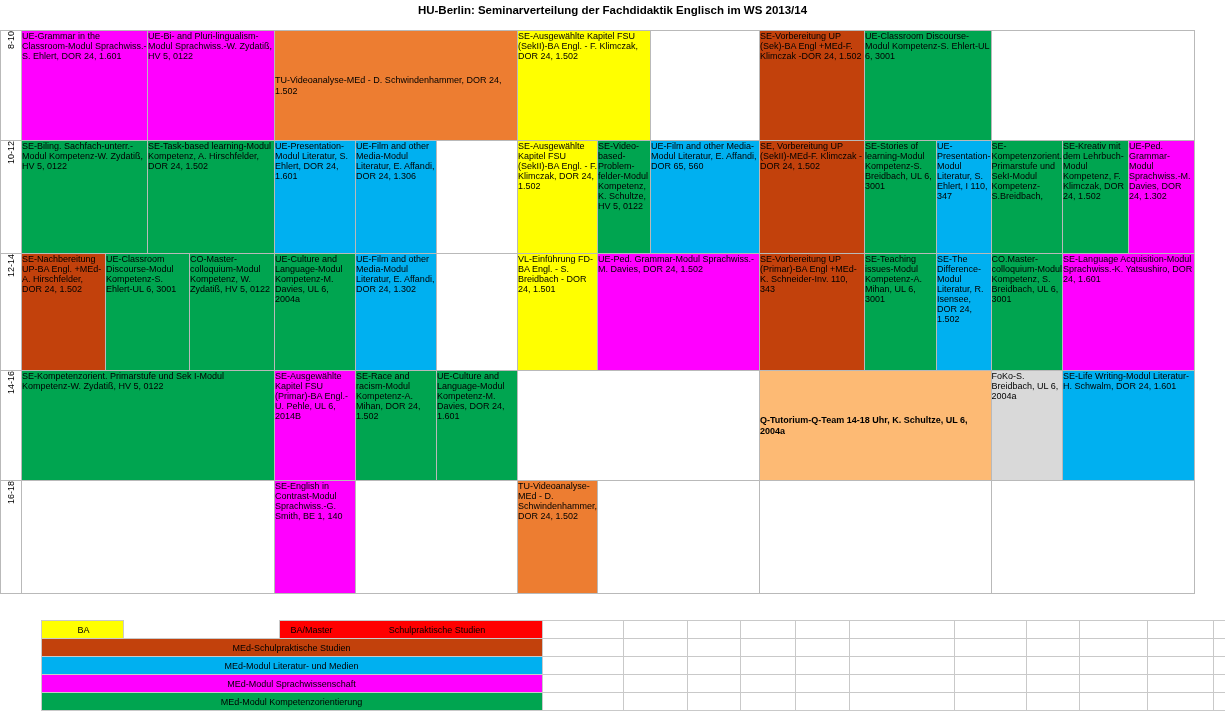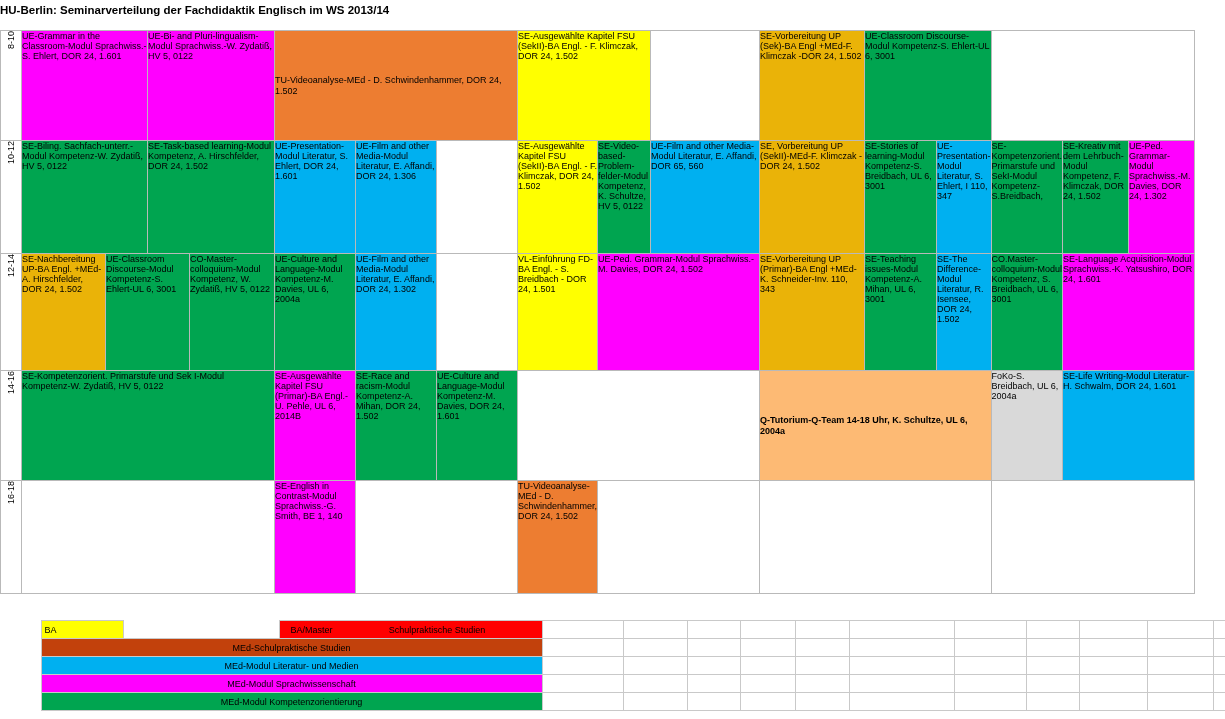--- a/index.html
+++ b/index.html
@@ -1,39 +1,39 @@
 <!DOCTYPE html>
 <html><head>
 <meta charset="utf-8">
 <style>
   html,body{margin:0;padding:0;background:#ffffff;font-family:"Liberation Sans",sans-serif;}
   #page{position:relative;width:1225px;height:719px;overflow:hidden;background:#fff;}
-  #title{position:absolute;left:0;top:4px;width:1225px;text-align:left;font-size:11.5px;font-weight:bold;color:#000;}
+  #title{position:absolute;left:0;top:4px;width:1225px;text-align:center;font-size:11.5px;font-weight:bold;color:#000;}
   table.grid{position:absolute;left:0;top:30px;border-collapse:collapse;table-layout:fixed;}
   table.grid td, table.grid th{border:1px solid #b9b9b9;padding:0;vertical-align:top;font-size:9px;line-height:1.12;}
   .dayhead{height:18px;text-align:center;font-size:11px;font-weight:normal;color:#000;vertical-align:middle;background:#fff;border:1px solid #9a9a9a;}
   .timecell{width:20px;background:#fff;text-align:center;vertical-align:middle;}
   .timecell span{display:inline-block;writing-mode:vertical-rl;transform:rotate(180deg);font-size:9px;}
   .cell{padding:2px 2px;text-align:left;overflow:hidden;}
   .empty{background:#ffffff;}
   .c-magenta{background:#ff00ff;color:#000;}
   .c-green{background:#00a550;color:#000;}
   .c-lightblue{background:#00b0f0;color:#000;}
   .c-orange{background:#ed7d31;color:#000;}
   .c-yellow{background:#ffff00;color:#000;}
-  .c-red{background:#eab308;color:#000;}
+  .c-red{background:#c2410c;color:#000;}
   .c-grey{background:#d9d9d9;color:#000;}
   .c-steel{background:#fdba74;color:#000;font-weight:bold;}
   .big{font-size:12px;line-height:1.35;}
   .mid{font-size:10px;line-height:1.2;}
   
   table.legend{position:absolute;border-collapse:collapse;table-layout:fixed;}
   table.legend td{border:1px solid #c9c9c9;font-size:9px;height:17px;padding:0;}
   .lg-label{text-align:center;font-size:10px;}
-  .lg-left{text-align:left;padding-left:3px !important;font-size:10px;}
+  .lg-left{text-align:center;padding-left:3px !important;font-size:10px;}
 </style>
 </head>
 <body>
 
 <div id="page">
 
   <div id="title">HU-Berlin: Seminarverteilung der Fachdidaktik Englisch im WS 2013/14</div>
 
   <table class="grid">
     <colgroup>

